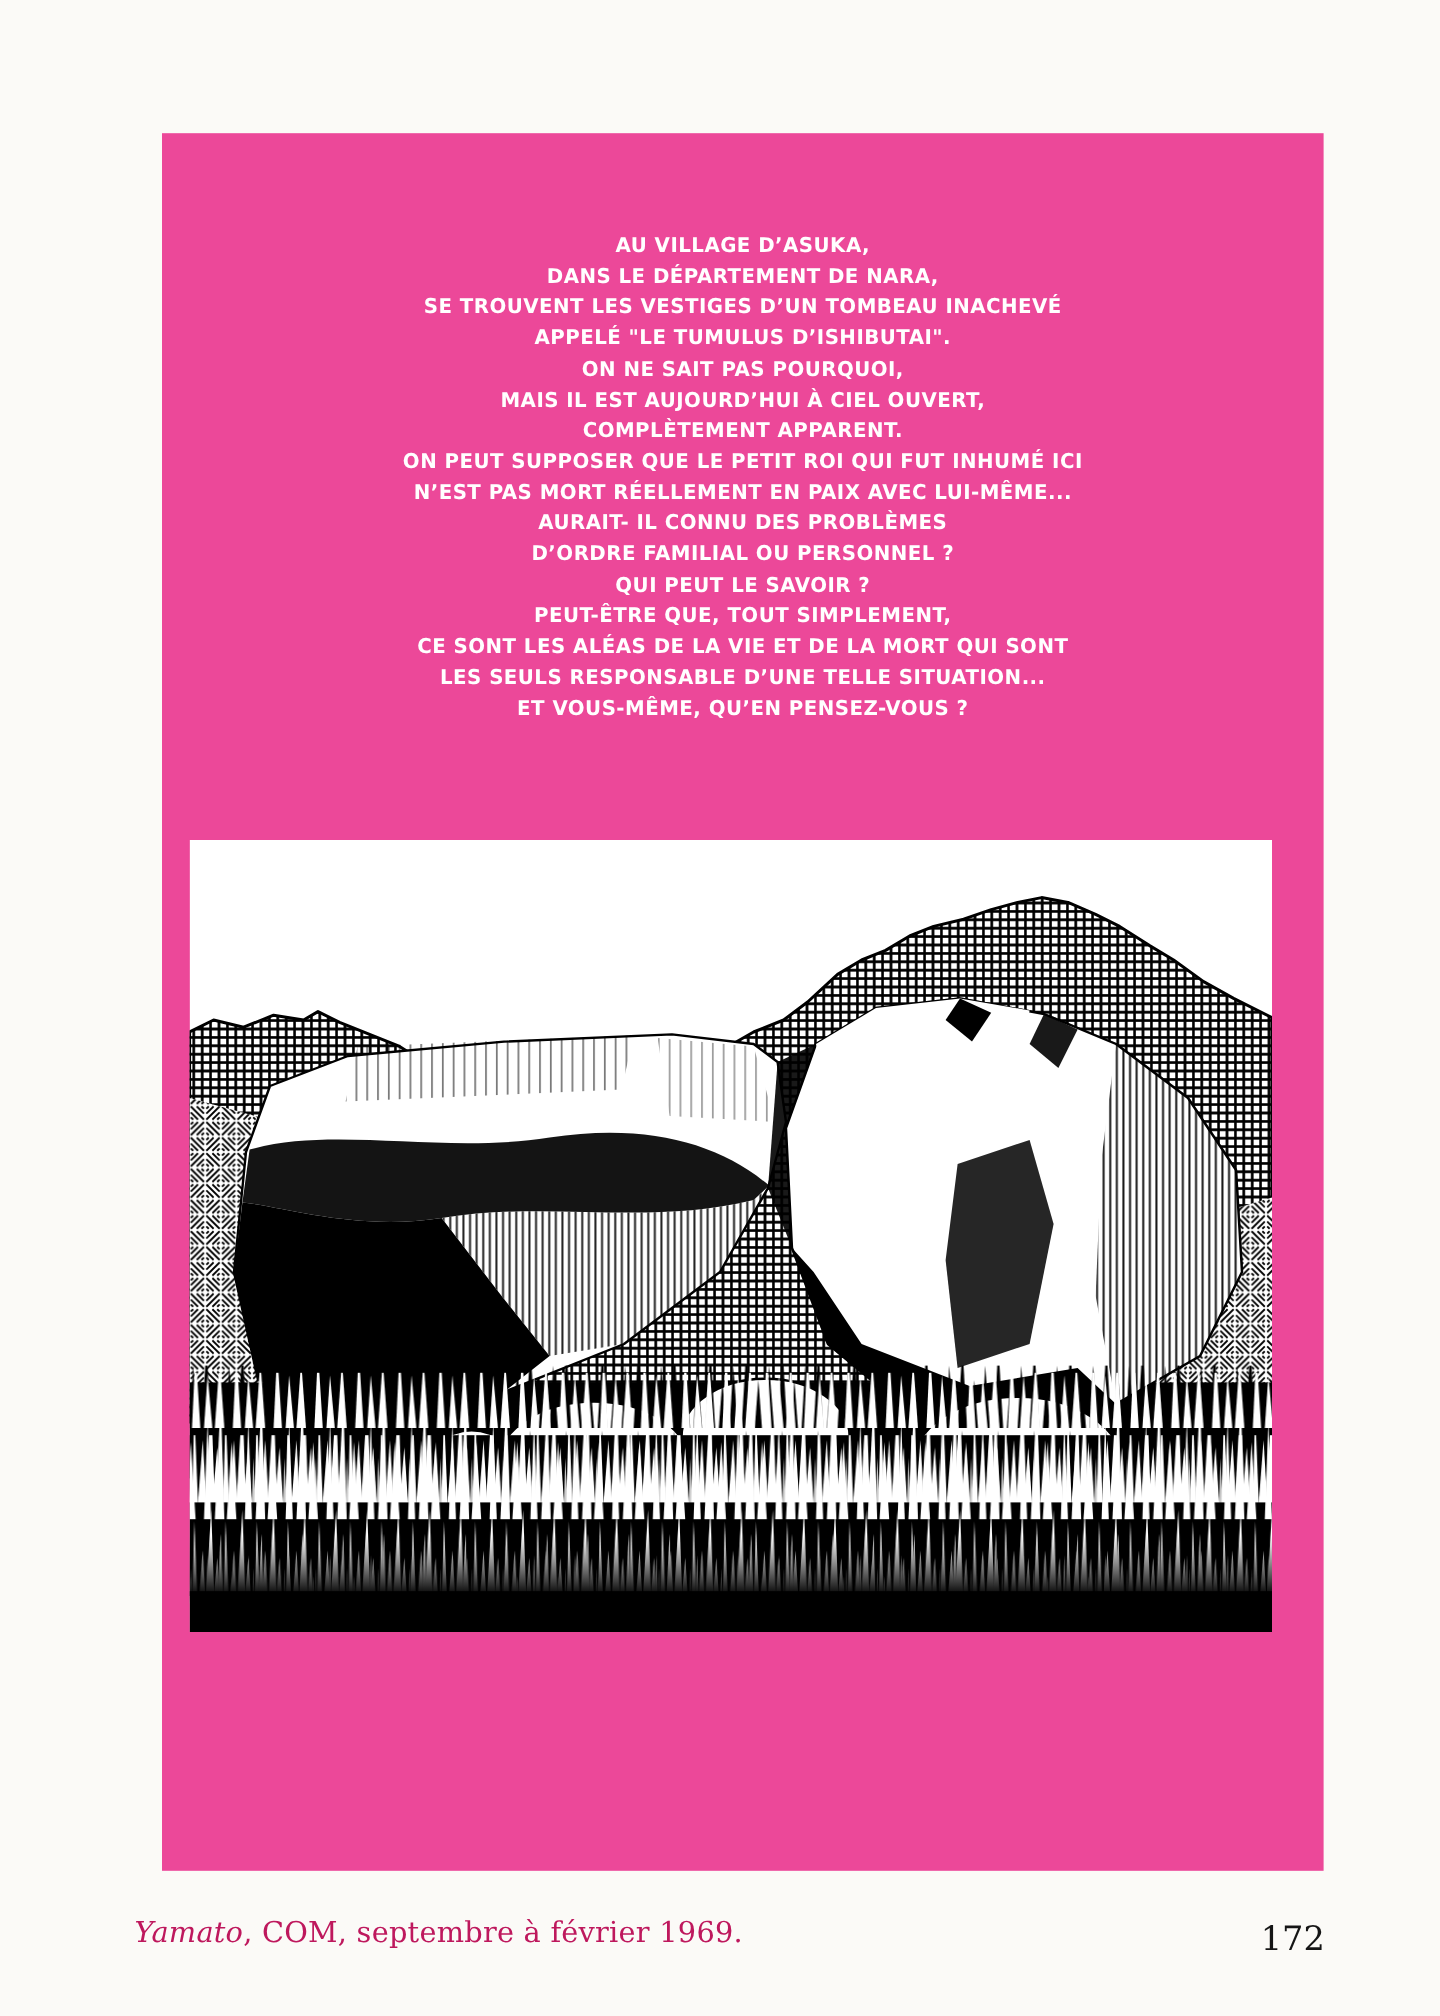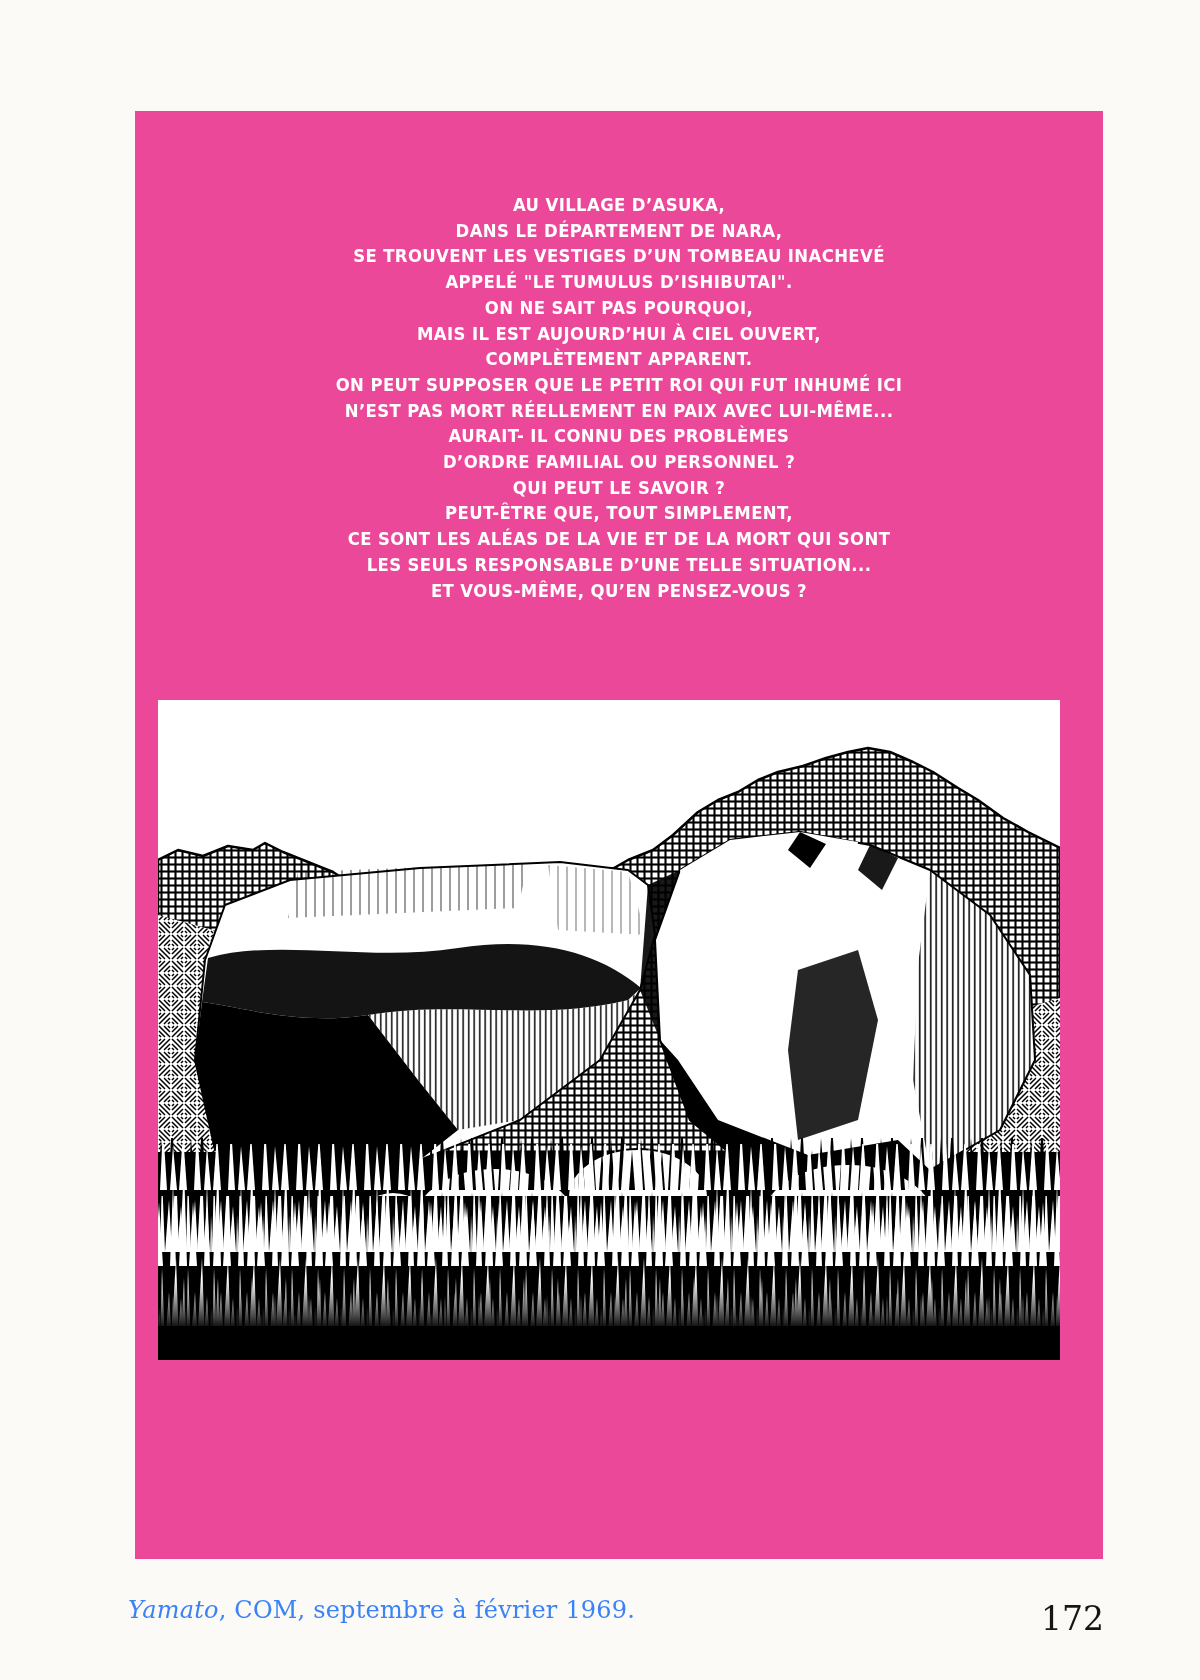--- a/index.html
+++ b/index.html
@@ -16,29 +16,29 @@
     position:absolute;top:82px;left:0;width:100%;
     text-align:center;color:#ffffff;
     font-weight:bold;font-size:17px;line-height:25.7px;letter-spacing:.4px;
     transform:scaleX(.97);transform-origin:center top;
   }
   .narration div{white-space:nowrap;}
   .artwork{
     position:absolute;left:23px;top:589px;width:902px;height:660px;display:block;
   }
   .caption{
-    position:absolute;left:128px;top:1596px;
+    position:absolute;left:112px;top:1596px;
     font-family:"DejaVu Serif","Liberation Serif",serif;
-    font-size:24px;color:#3b82f6;letter-spacing:.2px;
+    font-size:24px;color:#be185d;letter-spacing:.2px;
   }
   .caption .it{font-style:italic;}
   .pagenum{
     position:absolute;left:1040px;top:1599px;width:64px;text-align:right;
     font-family:"DejaVu Serif","Liberation Serif",serif;
-    font-size:33px;color:#151515;
+    font-size:28px;color:#151515;
   }
 </style>
 </head>
 <body>
 
 <div class="panel">
 
   <div class="narration">
     <div>AU VILLAGE D’ASUKA,</div>
     <div>DANS LE DÉPARTEMENT DE NARA,</div>

